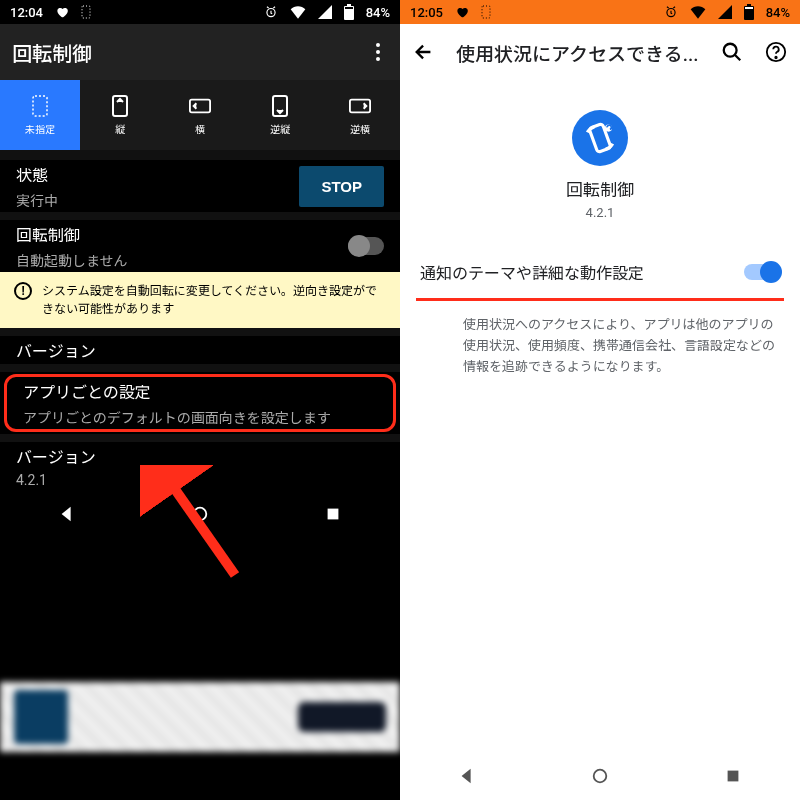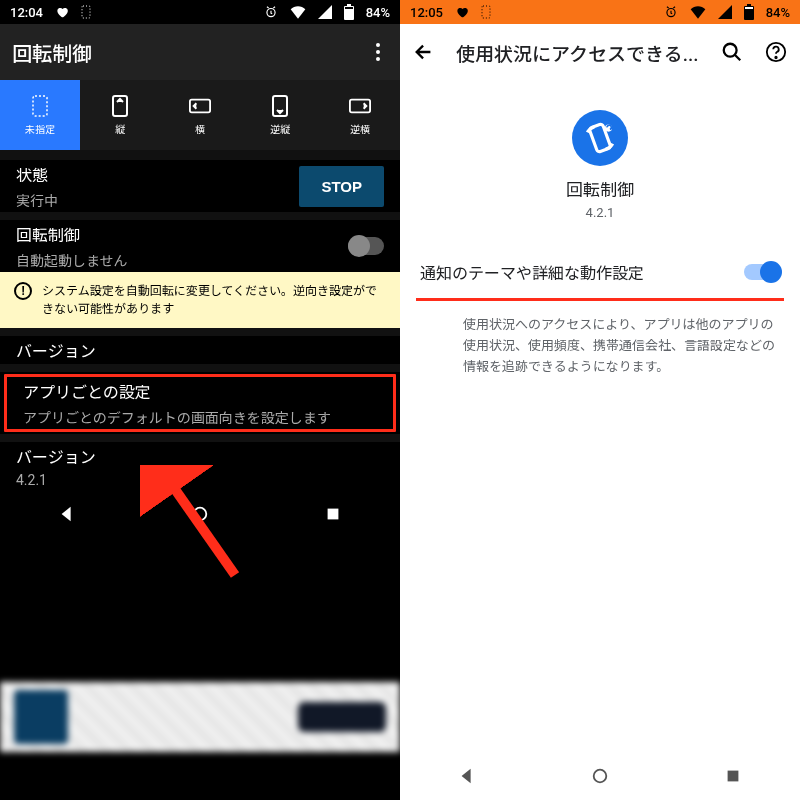--- a/index.html
+++ b/index.html
@@ -73,21 +73,21 @@
     background:#fff8c5; color:#000; display:flex; align-items:flex-start;
     gap:10px; padding:10px 14px; font-size:12px; line-height:1.5;
   }
   .warning .warn-icon {
     width:18px; height:18px; border:2px solid #000; border-radius:50%;
     display:flex; align-items:center; justify-content:center; font-size:12px; font-weight:700;
     flex-shrink:0;
   }
 
   .highlight-row {
-    border: 3px solid #ff2d1a; border-radius:1px;
+    border: 3px solid #ff2d1a; border-radius:12px;
     margin: 2px 4px;
   }
 
   .arrow {
     position:absolute; left:140px; top:465px; width:120px; height:120px;
     pointer-events:none;
   }
 
   .ad-banner {
     position:absolute; bottom:48px; left:0; right:0; height:70px;

